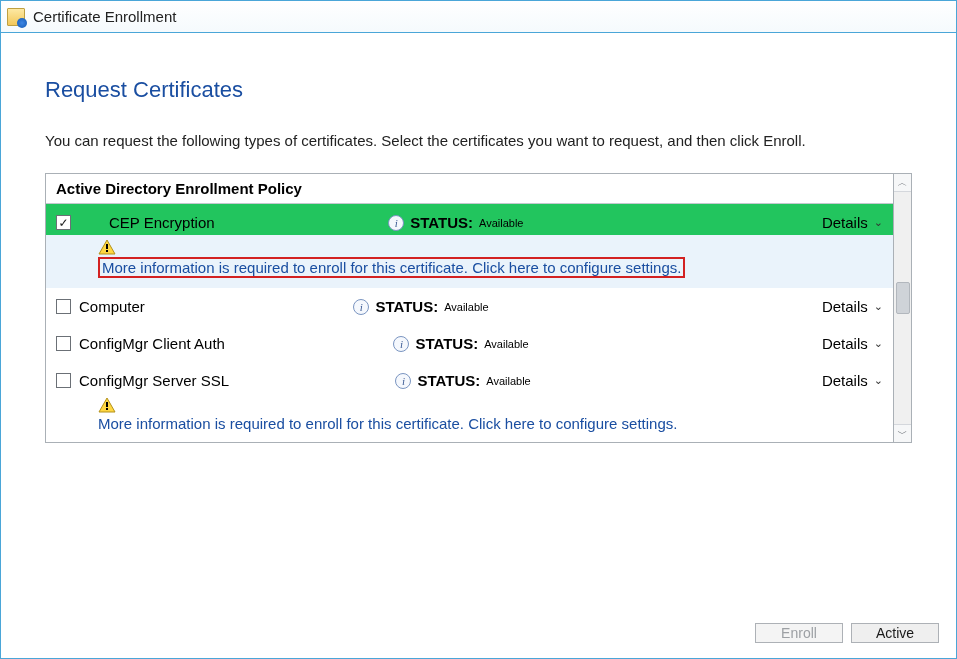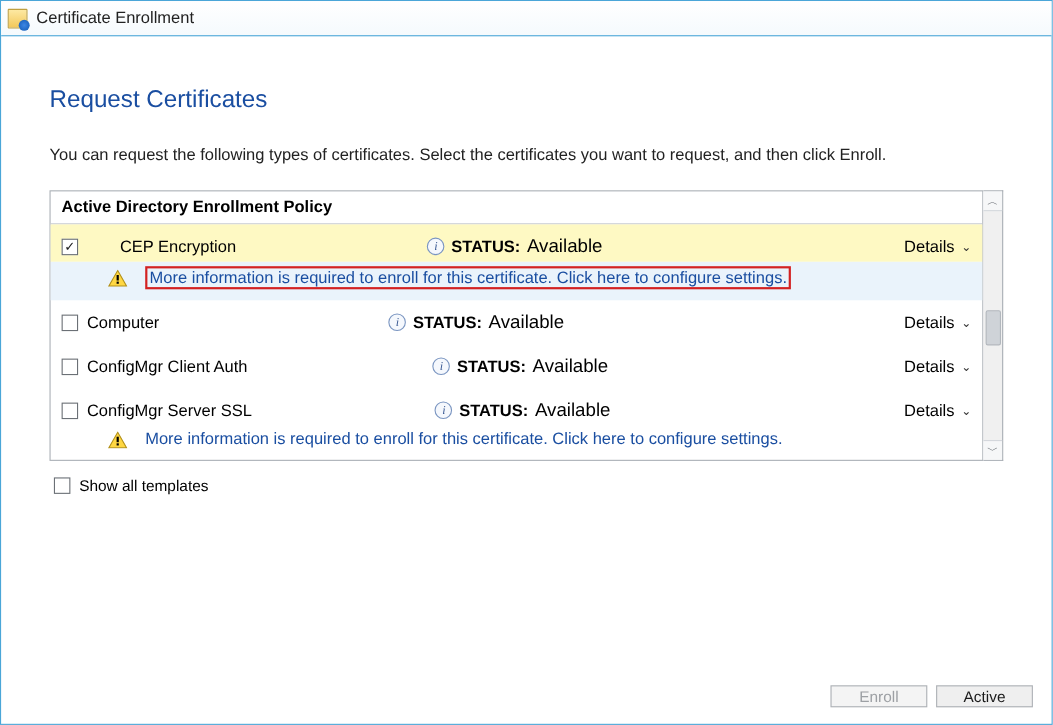--- a/index.html
+++ b/index.html
@@ -94,21 +94,21 @@
       font-size: 15px;
       border-bottom: 1px solid #c3c8ce;
     }
     .cert-row {
       padding: 10px 10px 4px 10px;
       display: flex;
       align-items: center;
       gap: 8px;
     }
     .cert-row.selected {
-      background: #fef9c3;
+      background: #22c55e;
       gap: 38px;
     }
     .chk {
       width: 15px; height: 15px;
       border: 1px solid #6b7076;
       background: #fff;
       display: inline-flex;
       align-items: center;
       justify-content: center;
       font-size: 12px;
@@ -130,35 +130,36 @@
       display: inline-flex;
       align-items: center;
       justify-content: center;
       font-family: Georgia, serif;
       font-style: italic;
       font-size: 11px;
       color: #3c5b94;
       background: #f5f8fd;
     }
     .status-label { font-weight: bold; font-size: 15px; }
-    .status-value { font-size: 17px; }
+    .status-value { font-size: 11px; }
     .details-btn {
       margin-left: auto;
       display: inline-flex;
       align-items: center;
       gap: 6px;
       font-size: 15px;
       cursor: pointer;
     }
     .chev { font-size: 11px; color: #333; }
     .more-info-row {
       padding: 4px 10px 10px 52px;
       display: flex;
-      align-items: center;
-      gap: 16px;
+      align-items: flex-start;
+      gap: 2px;
+      flex-direction: column;
     }
     .more-info-row.selected { background: #eaf3fb; }
     .warn-triangle {
       position: relative;
       width: 18px; height: 16px;
     }
     .warn-triangle svg { display: block; }
     .more-link {
       color: #1a4ea1;
       font-size: 15px;
@@ -296,22 +297,18 @@
           </div>
         </div>
     </div>
     <div class="scroll-track">
       <div class="scroll-btn">︿</div>
       <div class="scroll-thumb"></div>
       <div class="scroll-btn bottom">﹀</div>
     </div>
   </div>
 
-  <div class="bottom-controls">
-    <span id="show-all-chk" class="chk"></span>
-    <span>Show all templates</span>
-  </div>
 </div>
 
 <div class="footer">
   <button id="enroll-btn" class="btn disabled" disabled=""><span>Enroll</span></button>
   <button class="btn"><span>Active</span></button>
 </div>
 
 </body></html>

